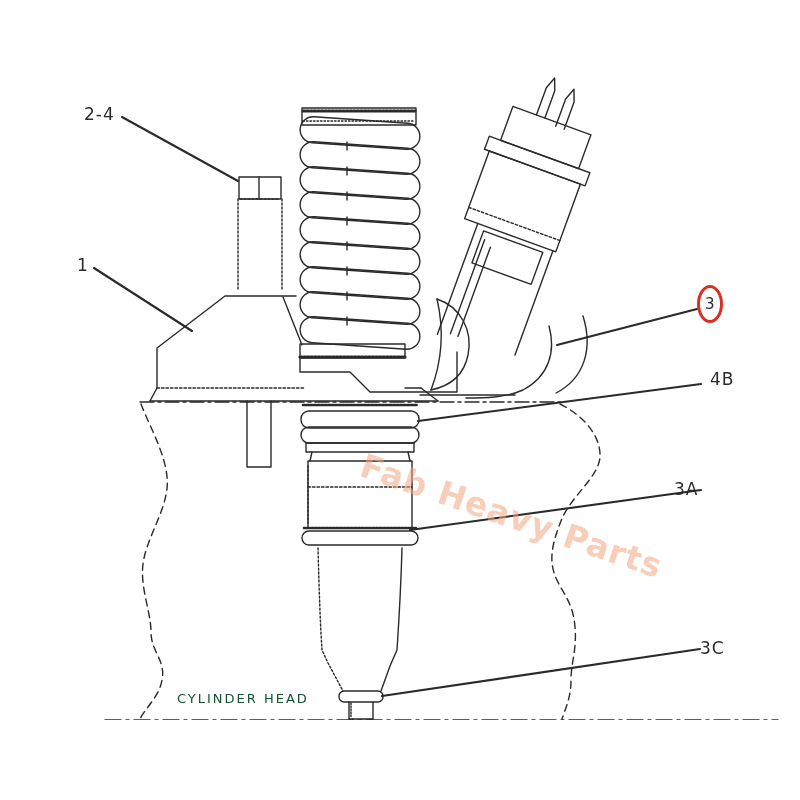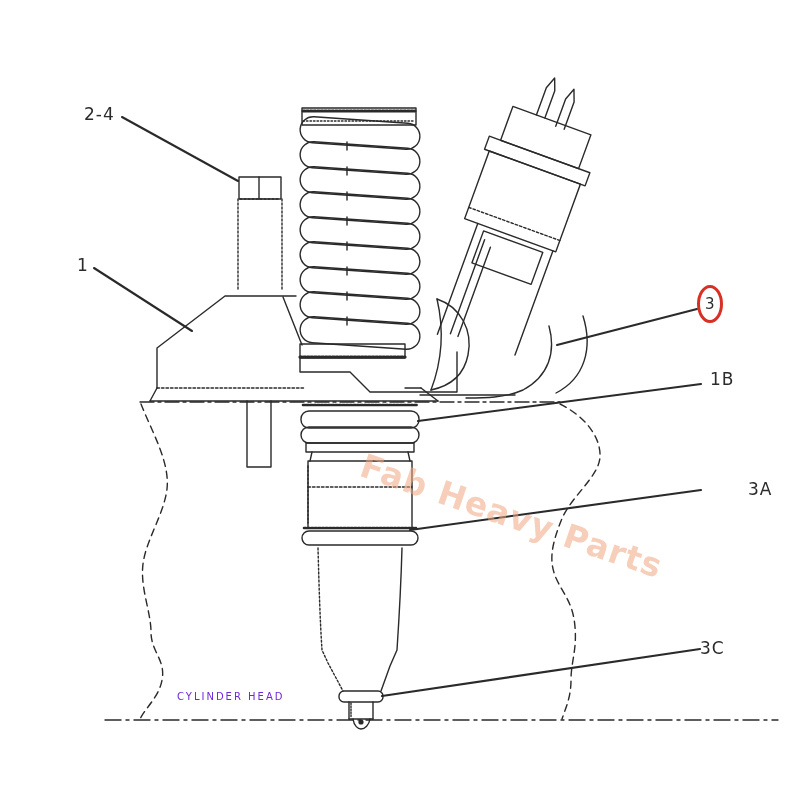--- a/index.html
+++ b/index.html
@@ -1,27 +1,27 @@
 <!DOCTYPE html>
 <html><head>
 <meta charset="utf-8">
 <style>
   html,body{margin:0;padding:0;background:#ffffff;}
   #stage{
-    position:relative;width:800px;height:800px;background:#ffffff;overflow:hidden;
+    position:relative;width:800px;height:720px;background:#ffffff;overflow:hidden;
     font-family:"DejaVu Sans","Liberation Sans",sans-serif;
   }
   #stage svg{position:absolute;left:0;top:0;}
   .callout{
     position:absolute;color:#2b2b2b;font-size:17px;font-weight:400;
     letter-spacing:1px;line-height:1;white-space:nowrap;
   }
   .callout.small{font-size:15px;letter-spacing:0;}
   .caption{
-    position:absolute;color:#6d28d9;font-size:10px;letter-spacing:2px;
+    position:absolute;color:#14532d;font-size:13px;letter-spacing:2px;
     line-height:1;white-space:nowrap;
   }
   .highlight-ellipse{
     position:absolute;left:697px;top:285px;width:26px;height:38px;
     border:3px solid #d93025;border-radius:50%;box-sizing:border-box;
   }
   .part3-label{position:absolute;left:705px;top:297px;}
   .watermark{
     position:absolute;left:368px;top:446px;
     transform:rotate(19deg);transform-origin:left top;
@@ -153,22 +153,22 @@
     </g>
   </svg>
 
   <div class="callout" style="left:84px;top:106px">2-4</div>
 
   <div class="callout" style="left:77px;top:257px">1</div>
 
   <div class="highlight-ellipse"></div>
   <div class="callout small part3-label">3</div>
 
-  <div class="callout" style="left:710px;top:371px">1B</div>
+  <div class="callout" style="left:710px;top:371px">4B</div>
 
-  <div class="callout" style="left:748px;top:481px">3A</div>
+  <div class="callout" style="left:674px;top:481px">3A</div>
 
   <div class="callout" style="left:700px;top:640px">3C</div>
 
   <div class="caption" style="left:177px;top:692px">CYLINDER HEAD</div>
 
   <div class="watermark">Fab Heavy Parts</div>
 </div>
 
 </body></html>

